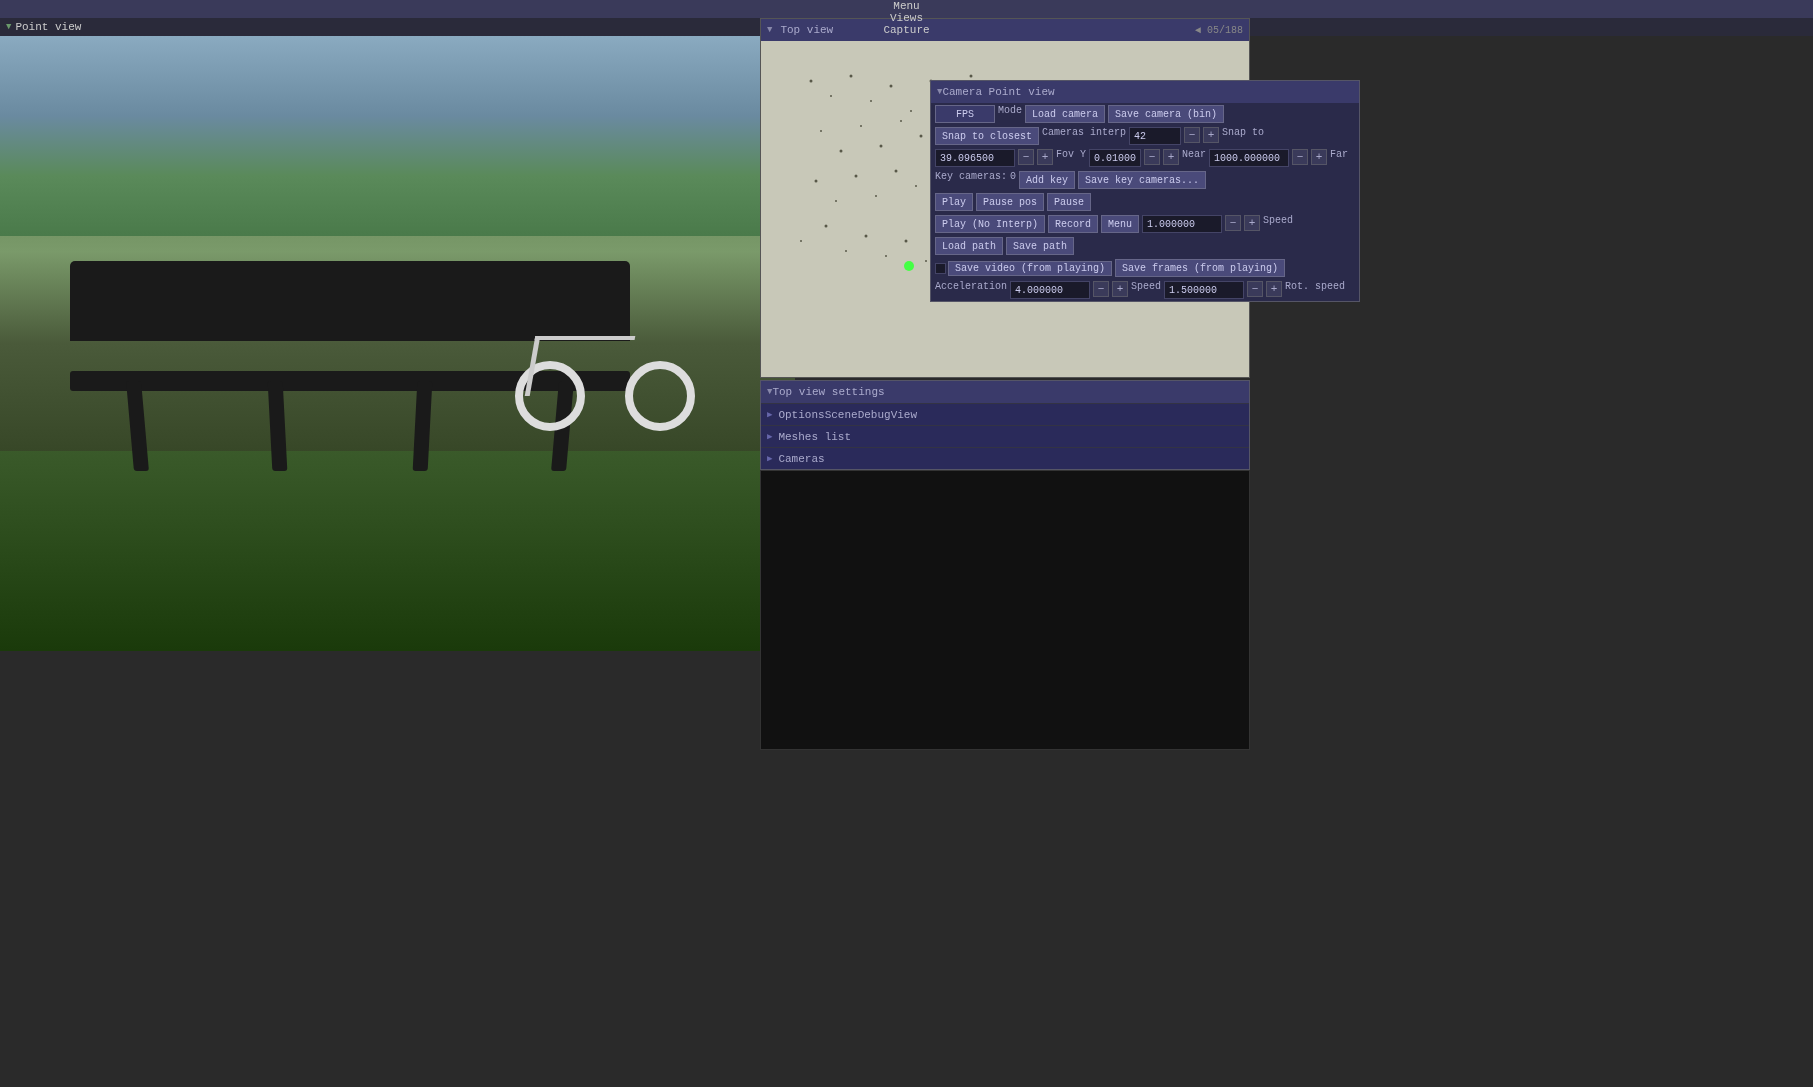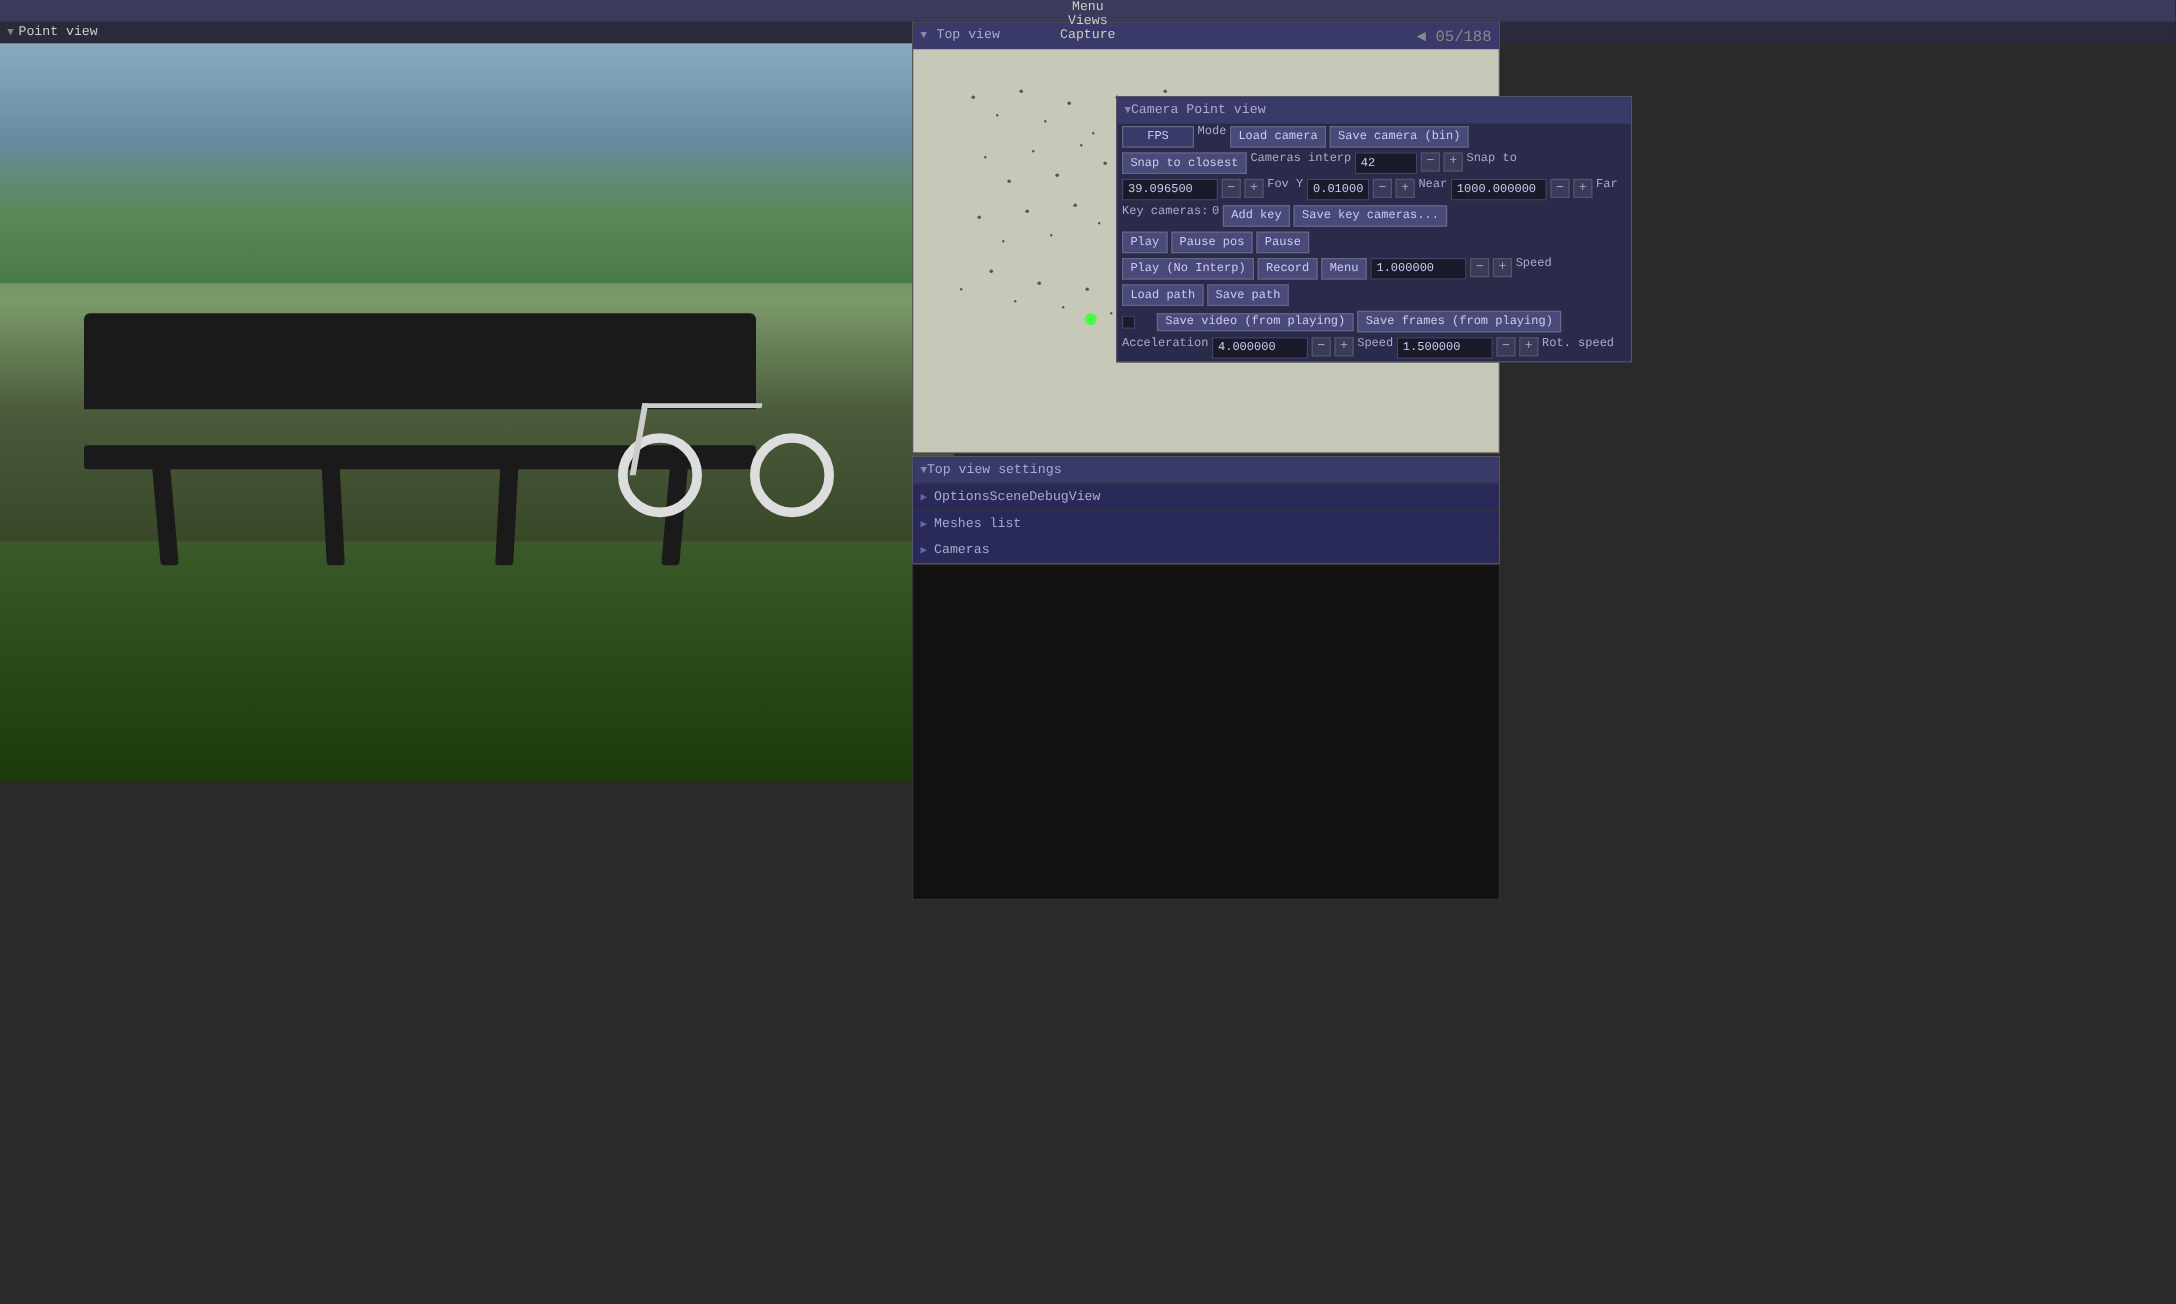--- a/index.html
+++ b/index.html
@@ -328,21 +328,21 @@
       left: 0;
       right: 0;
       height: 110px;
       background: #2a2a2a;
     }
 
     
     .checkbox-wrap {
       display: flex;
       align-items: center;
-      gap: 18px;
+      gap: 2px;
     }
     .checkbox {
       width: 11px;
       height: 11px;
       background: #1a1a2a;
       border: 1px solid #446;
     }
   </style>
 </head>
 <body>
@@ -377,21 +377,21 @@
       <div class="bike-wheel back"></div>
       <div class="bike-frame"></div>
     </div>
   </div>
 </div>
 
 <div id="top-view-panel">
   <div class="panel-header">
     <span class="panel-triangle">▼</span>
     <span class="panel-title">Top view</span>
-    <span style="margin-left: auto; color: #888; font-size: 13px;">◄ 05/188</span>
+    <span style="margin-left: auto; color: #888; font-size: 10px;">◄ 05/188</span>
   </div>
   <div id="top-view-content">
 
     <svg width="100%" height="100%" style="position:absolute;top:0;left:0;">
 
       <g fill="#2a2a1a" opacity="0.7">
         <circle cx="50" cy="40" r="1.5"></circle>
           <circle cx="70" cy="55" r="1"></circle>
           <circle cx="90" cy="35" r="1.5"></circle>
         <circle cx="110" cy="60" r="1"></circle>

